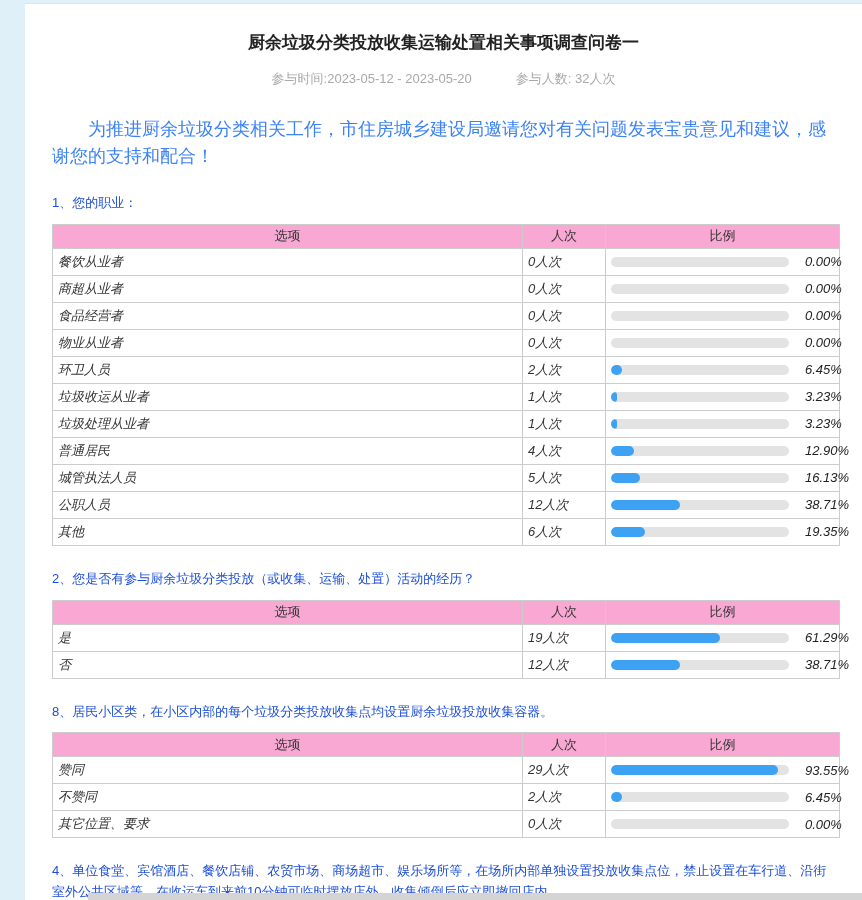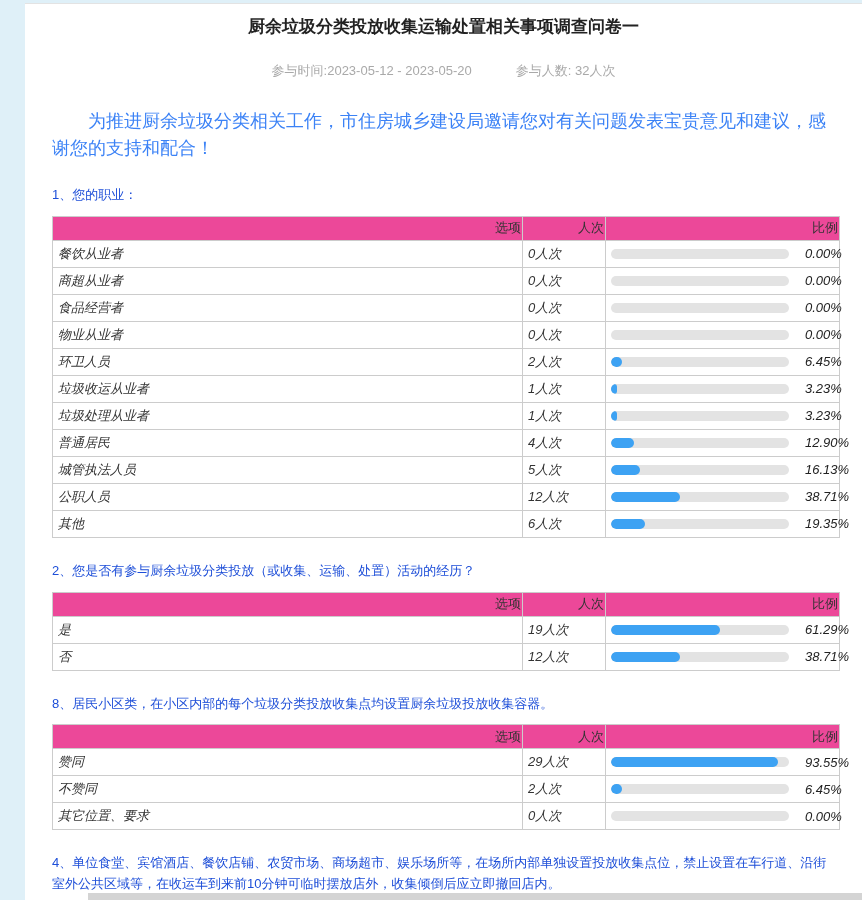--- a/index.html
+++ b/index.html
@@ -4,41 +4,41 @@
 <style>
   html,body{margin:0;padding:0;}
   body{
     width:862px;height:900px;position:relative;overflow:hidden;
     background:var(--page-bg,#dff0f8);
     font-family:"Liberation Sans","DejaVu Sans",sans-serif;
   }
   .card{
     position:absolute;left:25px;top:3px;width:837px;height:897px;
     background:#ffffff;border-top:1px solid #e3e3e3;box-sizing:border-box;
-    padding-top:4px;
+    padding-top:20px;
   }
   .title{
     text-align:center;font-size:17px;font-weight:bold;color:#222;
     margin:8px 10px 0;line-height:1.3;
   }
   .meta{
-    text-align:center;color:#a9a9a9;font-size:13px;margin-top:24px;
+    text-align:center;color:#a9a9a9;font-size:13px;margin-top:16px;
   }
   .meta span + span{margin-left:44px;}
   .intro{
     font-size:18px;color:#3b82f6;margin:28px 27px 0;text-indent:2em;line-height:1.5;
   }
   .question{margin:23px 0 0 27px;width:787px;}
   .q-label{font-size:13px;color:#1d4ed8;margin-bottom:10px;line-height:1.6;}
   table.stats{border-collapse:collapse;width:787px;table-layout:fixed;}
   .stats th,.stats td{
     border:1px solid #ccc;font-weight:normal;font-size:13px;color:#333;
     box-sizing:border-box;
   }
-  .stats th{background:#ec4899;height:24px;text-align:right;color:#333;}
+  .stats th{background:#f9a8d4;height:24px;text-align:center;color:#333;}
   .stats td{height:27px;padding:0 5px;text-align:left;font-style:italic;}
   .bar-wrap{display:flex;align-items:center;gap:16px;}
   .track{
     width:178px;height:10px;background:var(--bar-track,#e3e3e3);
     border-radius:5px;flex:none;overflow:hidden;
   }
   .fill{display:block;height:10px;border-radius:5px;background:var(--bar-fill,#3da2f3);}
   .pct{flex:1;text-align:right;color:#222;font-size:13px;}
   .bottom-bar{
     position:absolute;left:88px;bottom:0;width:774px;height:7px;

